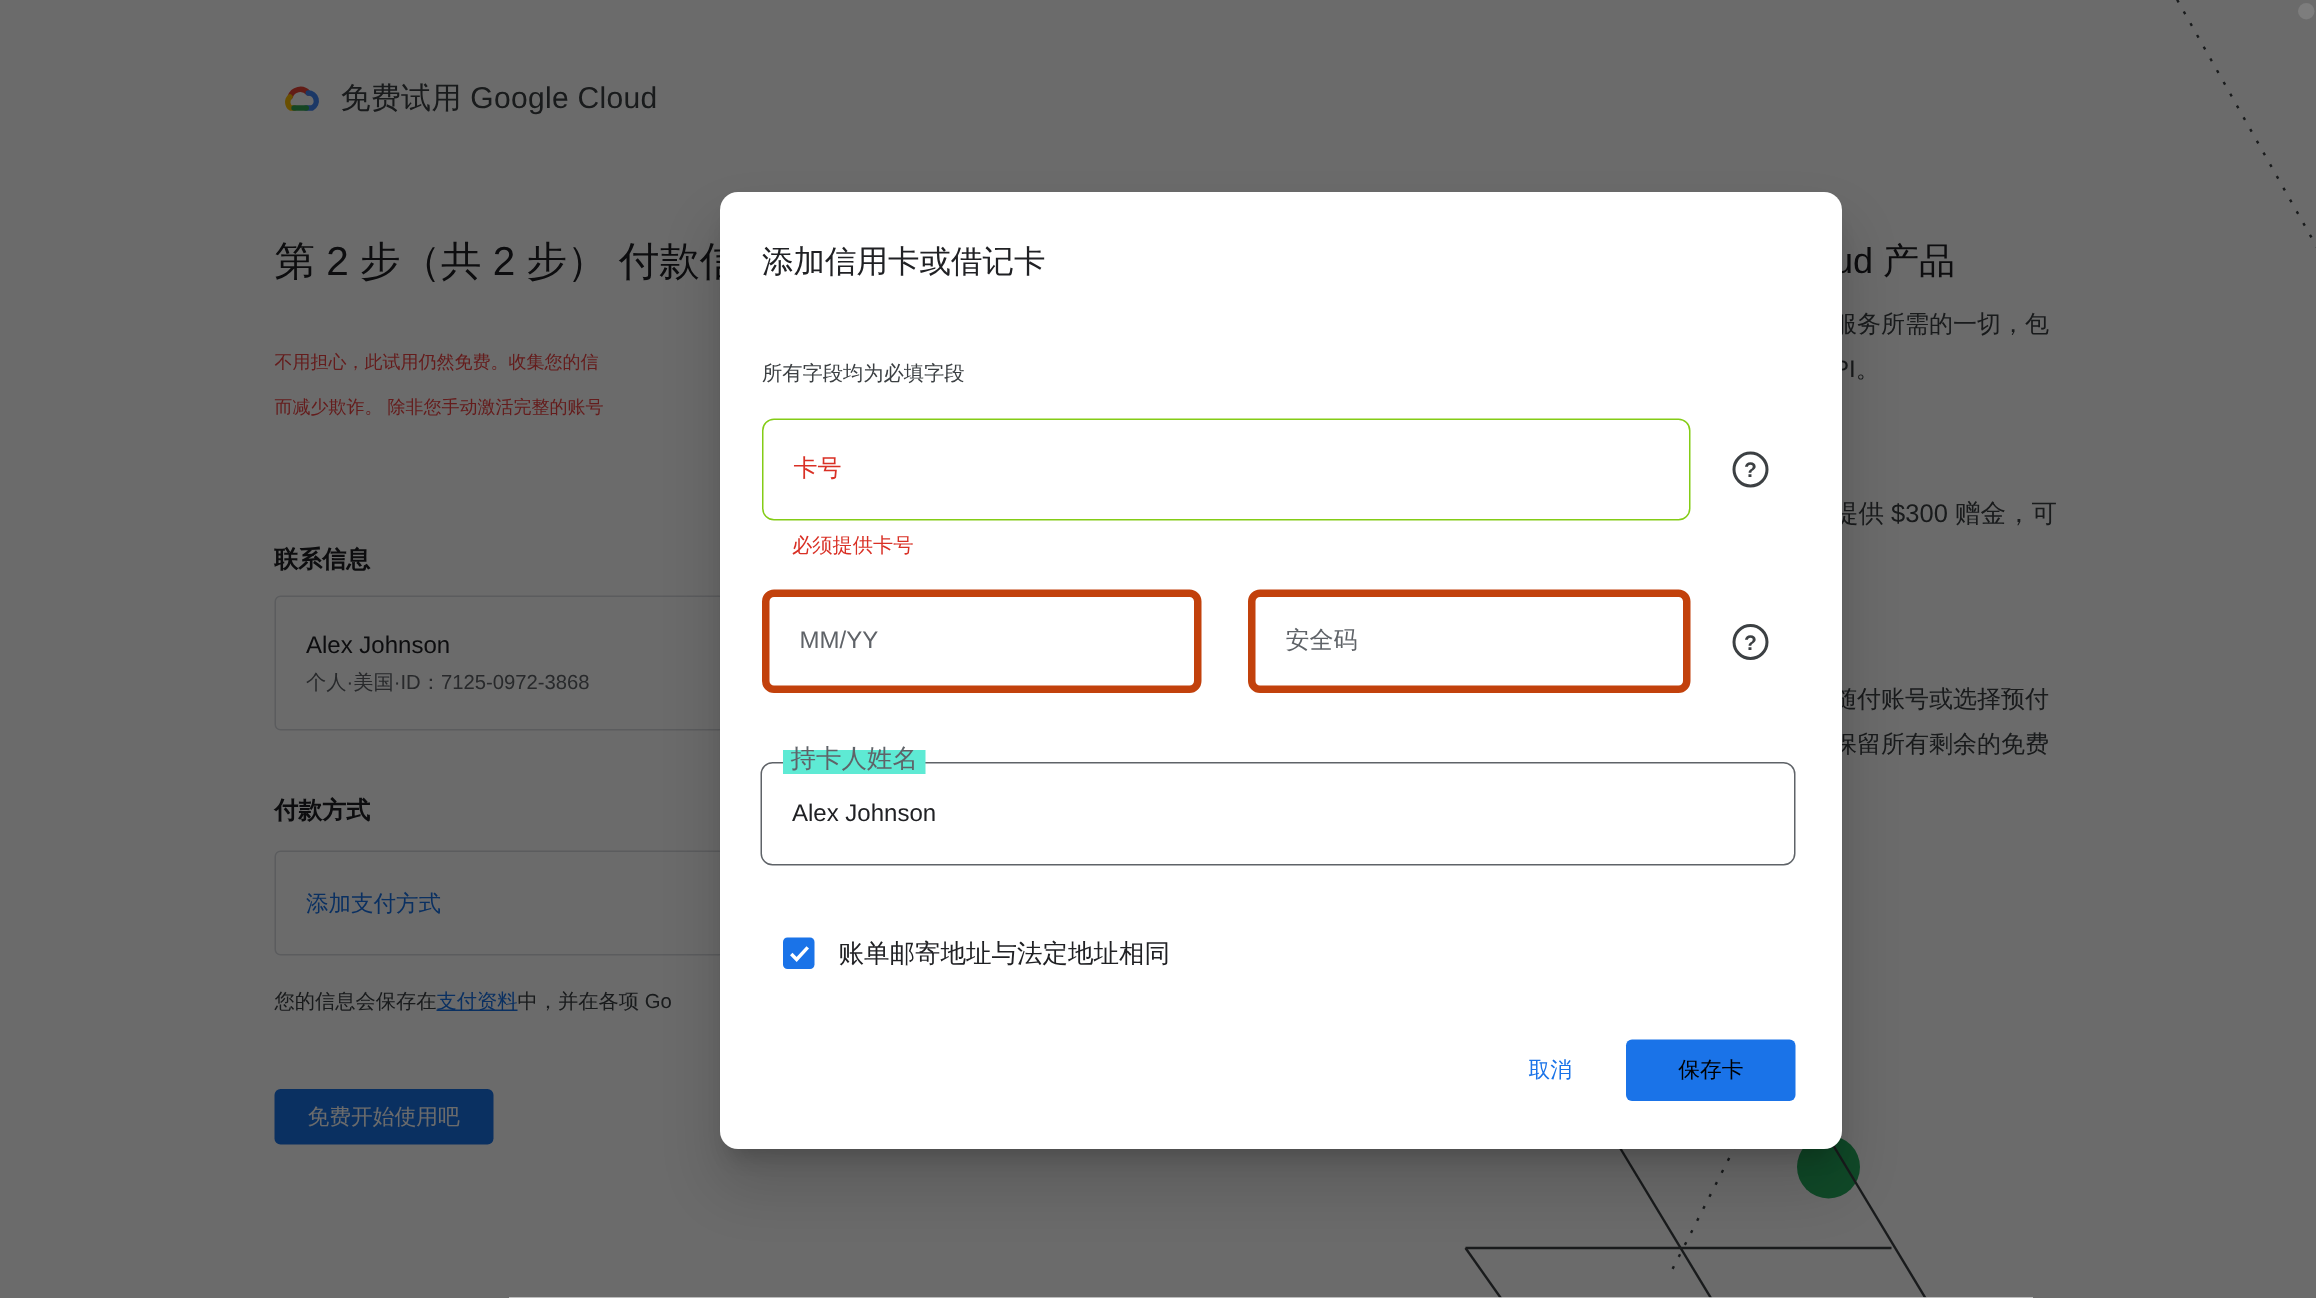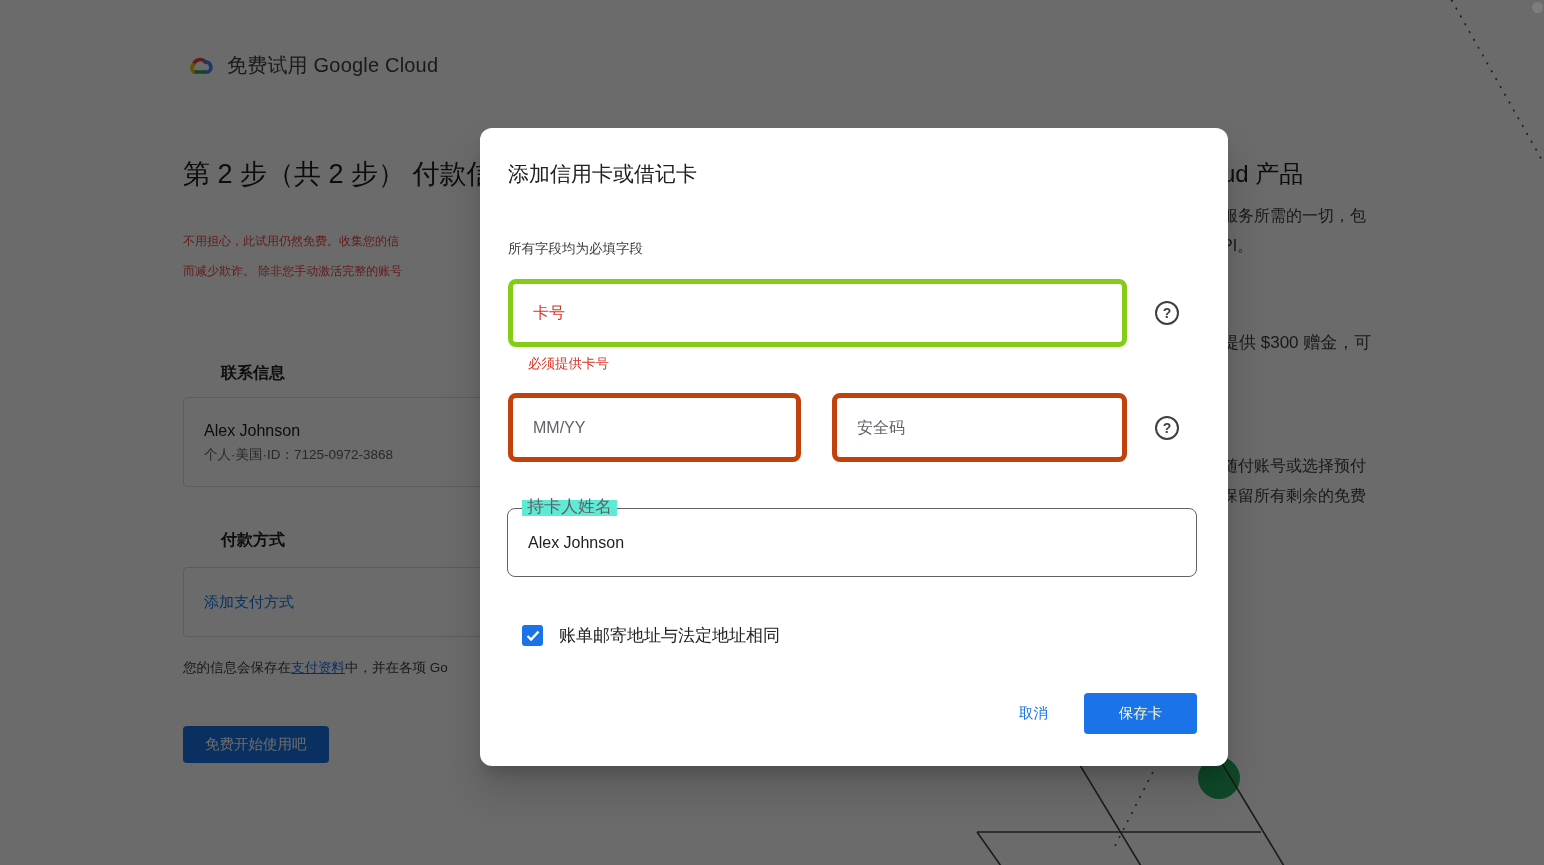--- a/index.html
+++ b/index.html
@@ -12,21 +12,21 @@
   .page { position:absolute; inset:0; background:#fff; }
 
   .gc-header { position:absolute; left:186px; top:52px; display:flex; align-items:center; gap:13px; }
   .gc-logo { width:28px; height:24px; }
   .gc-title { font-size:20px; color:#3c4043; letter-spacing:.2px; }
 
   .step-heading { position:absolute; left:183px; top:156px; font-size:27px; font-weight:500; color:#202124; white-space:nowrap; }
   .intro { position:absolute; left:183px; top:226px; font-size:12px; color:#ef4444; line-height:30px; }
   .intro div { white-space:nowrap; }
 
-  .section-title { position:absolute; left:183px; font-size:16px; font-weight:700; color:#202124;margin-left:38px; }
+  .section-title { position:absolute; left:183px; font-size:16px; font-weight:700; color:#202124; }
   .t-contact { top:363px; }
   .t-payment { top:530px; }
 
   .info-box { position:absolute; left:183px; width:620px; border:1px solid #dadce0; border-radius:4px; background:#fff; }
   .contact-box { top:397px; height:90px; padding:24px 0 0 20px; }
   .contact-name { font-size:16px; color:#202124; margin-bottom:6px; }
   .contact-details { font-size:13.5px; color:#5f6368; }
   .payment-box { top:567px; height:70px; display:flex; align-items:center; padding-left:20px; }
   .add-payment { font-size:15px; font-weight:500; color:#1a73e8; cursor:pointer; }
 
@@ -51,42 +51,42 @@
 
   
   .modal { position:absolute; left:480px; top:128px; width:748px; height:638px; background:#fff; border-radius:12px;
            z-index:20; box-shadow:0 11px 15px -7px rgba(0,0,0,.2), 0 24px 38px 3px rgba(0,0,0,.14); }
   .modal-title { position:absolute; left:28px; top:32px; font-size:21px; color:#202124; }
   .required-note { position:absolute; left:28px; top:112px; font-size:13.5px; color:#3c4043; }
 
   .field { position:absolute; background:#fff; border-radius:8px; border:5px solid #c2410c; font-size:16px; color:#202124;
            padding:0 20px; outline:none; font-family:inherit; }
   .field::placeholder { color:#5f6368; opacity:1; }
-  .card-field { left:28px; top:151px; width:619px; height:68px; border:5px solid #84cc16; color:#d93025; }
+  .card-field { left:28px; top:151px; width:619px; height:68px; border:1px solid #84cc16; color:#d93025; }
   .card-field::placeholder { color:#d93025; }
   .card-error { position:absolute; left:48px; top:227px; font-size:13.5px; color:#d93025; }
 
   .exp-field { left:28px; top:265px; width:293px; height:69px; }
   .cvc-field { left:352px; top:265px; width:295px; height:69px; }
 
   .name-wrap { position:absolute; left:27px; top:380px; width:690px; height:69px; }
   .name-field { position:absolute; inset:0; width:690px; height:69px; border:1px solid #5f6368; }
   .float-label { position:absolute; left:15px; top:-8px; background:#5eead4; padding:0 5px; font-size:17px; color:#5f6368; line-height:16px;font-family:Liberation Mono, monospace; }
 
   .help-icon { position:absolute; left:675px; width:24px; height:24px; border:2.2px solid #3c4043; border-radius:50%;
                display:flex; align-items:center; justify-content:center; font-size:14px; font-weight:700; color:#3c4043; cursor:pointer; }
   .help-card { top:173px; } .help-cvc { top:288px; }
 
   .check-row { position:absolute; left:42px; top:496px; display:flex; align-items:center; gap:16px; cursor:pointer; }
   .checkbox { width:21px; height:21px; background:#1a73e8; border-radius:3px; display:flex; align-items:center; justify-content:center; }
   .check-label { font-size:17px; color:#202124; }
 
   .modal-actions { position:absolute; right:31px; top:565px; display:flex; gap:26px; }
   .cancel-btn { background:none; border:none; font-family:inherit; font-size:14.5px; font-weight:500; color:#1a73e8; cursor:pointer; padding:8px 10px; }
-  .save-btn { min-width:113px; height:41px; background:#1a73e8; color:#fef9c3; border:none; border-radius:4px;
+  .save-btn { min-width:113px; height:41px; background:#1a73e8; color:#000000; border:none; border-radius:4px;
               font-family:inherit; font-size:14.5px; font-weight:500; cursor:pointer; }
 </style>
 </head>
 <body>
 
 <div id="screen">
 
   <div class="page">
 
     <div class="gc-header">

